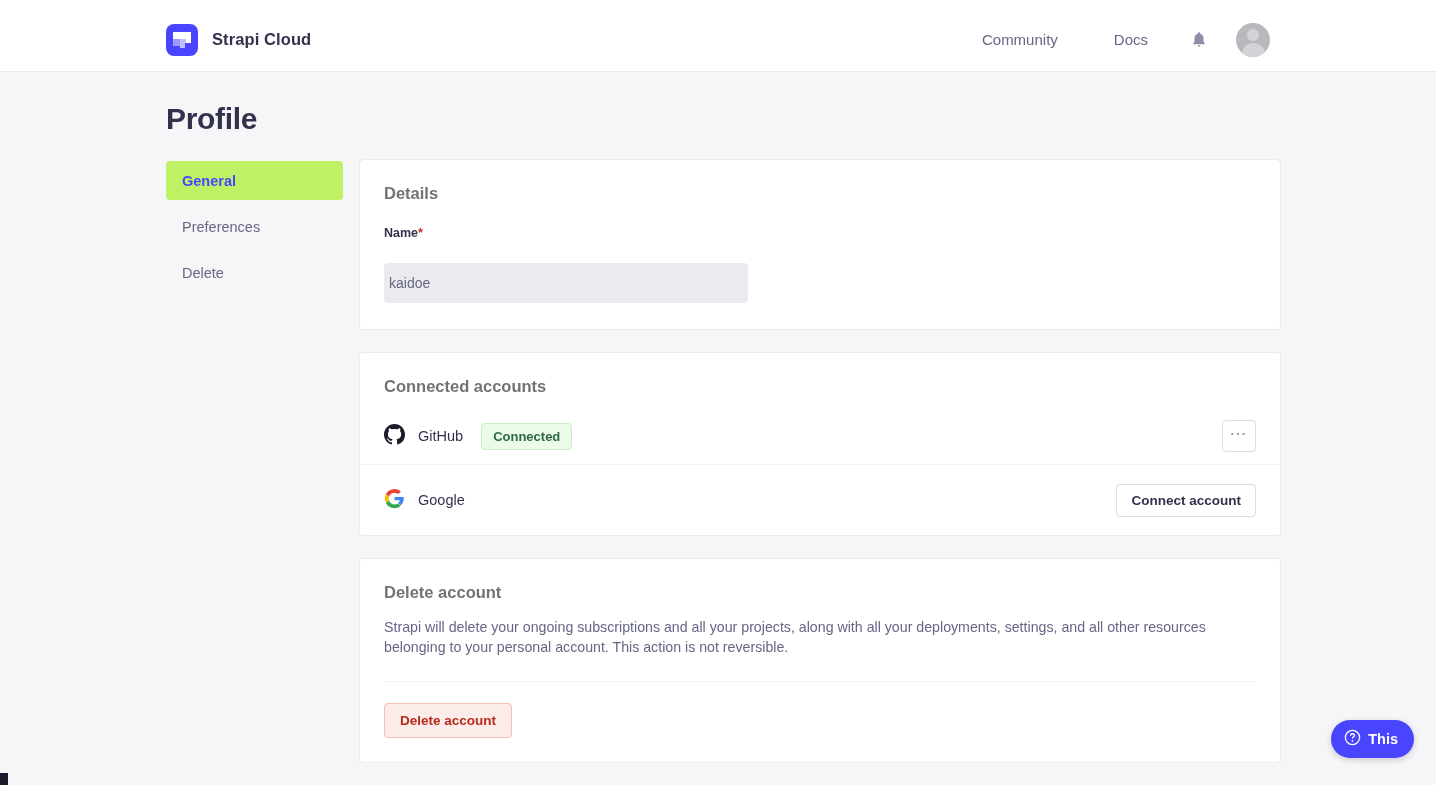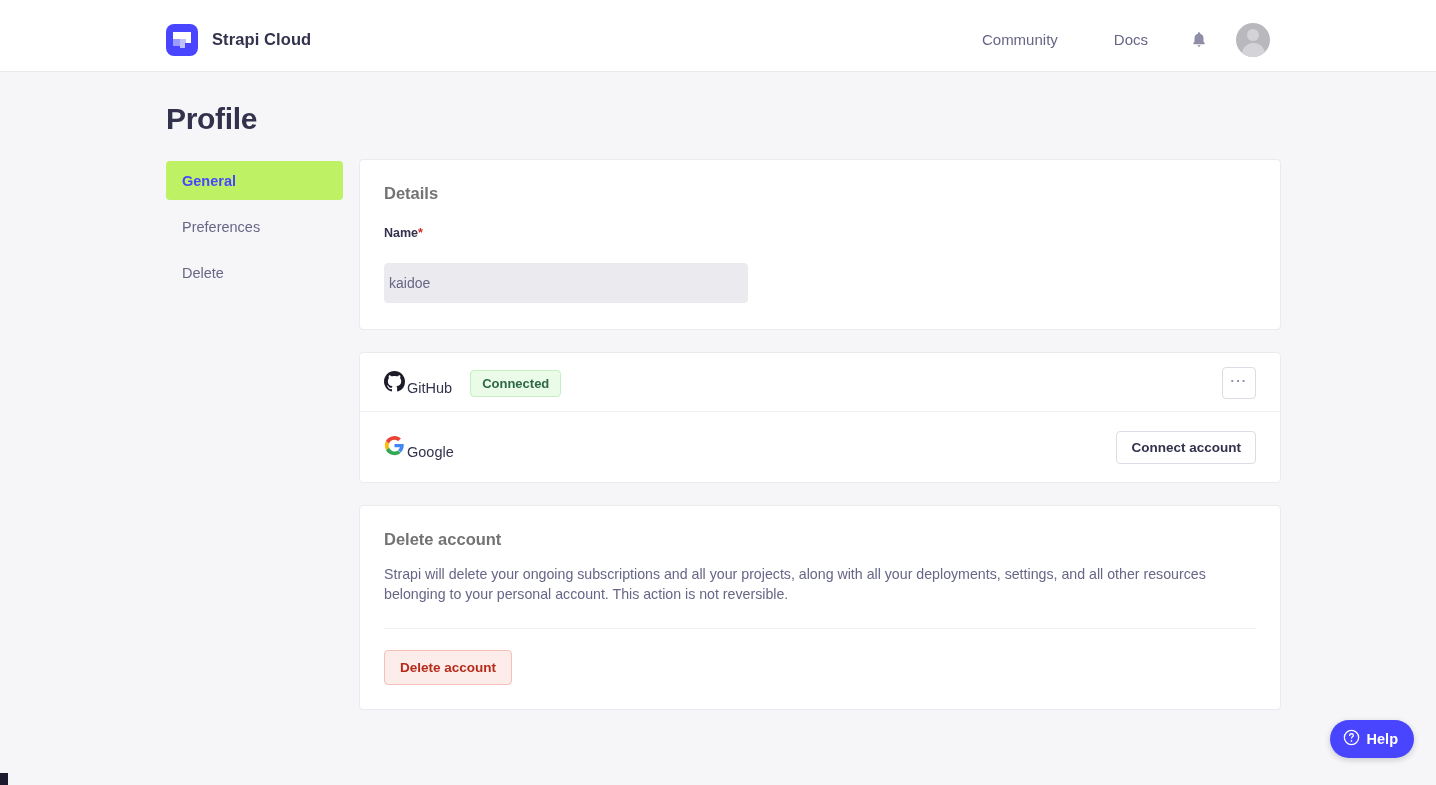--- a/index.html
+++ b/index.html
@@ -221,22 +221,22 @@
   
   .acct-row {
     display: flex;
     align-items: center;
     height: 58px;
     padding: 0 24px;
   }
   .acct-row.top { padding-top: 2px; }
   .acct-left {
     display: flex;
-    align-items: flex-end;
-    gap: 2px;
+    align-items: center;
+    gap: 13px;
     min-width: 0;
   }
   .acct-name {
     font-size: 14.5px;
     color: #32324d;
   }
   .badge {
     background: #eafbe7;
     border: 1px solid #c6f0c2;
     color: #2f6846;
@@ -393,20 +393,23 @@
       <section class="card card-pad">
         <h2 class="card-title">Details</h2>
 
         <label class="field-label">
           <span>Name</span><span class="req">*</span>
         </label>
         <input class="text-input" type="text" readonly="" value="kaidoe" style="">
       </section>
 
       <section class="card">
+        <div style="padding:24px 24px 0 24px;">
+          <h2 class="card-title" style="margin-bottom:10px;">Connected accounts</h2>
+        </div>
 
         <div class="acct-row top">
           <div class="acct-left">
             <span>
               <svg width="21" height="21" viewBox="0 0 16 16" aria-hidden="true">
                 <path fill="#1b1b29" d="M8 0C3.58 0 0 3.58 0 8c0 3.54 2.29 6.53 5.47 7.59.4.07.55-.17.55-.38 0-.19-.01-.82-.01-1.49-2.01.37-2.53-.49-2.69-.94-.09-.23-.48-.94-.82-1.13-.28-.15-.68-.52-.01-.53.63-.01 1.08.58 1.23.82.72 1.21 1.87.87 2.33.66.07-.52.28-.87.51-1.07-1.78-.2-3.64-.89-3.64-3.95 0-.87.31-1.59.82-2.15-.08-.2-.36-1.02.08-2.12 0 0 .67-.21 2.2.82.64-.18 1.32-.27 2-.27.68 0 1.36.09 2 .27 1.53-1.04 2.2-.82 2.2-.82.44 1.1.16 1.92.08 2.12.51.56.82 1.27.82 2.15 0 3.07-1.87 3.75-3.65 3.95.29.25.54.73.54 1.48 0 1.07-.01 1.93-.01 2.2 0 .21.15.46.55.38A8.01 8.01 0 0 0 16 8c0-4.42-3.58-8-8-8z"></path>
               </svg>
             </span>
             <span class="acct-name">GitHub</span>
           </div>
@@ -446,16 +449,16 @@
 </div>
 
 <div class="help-fab">
   <span>
     <svg width="17" height="17" viewBox="0 0 20 20" aria-hidden="true">
       <circle cx="10" cy="10" r="8.4" fill="none" stroke="#ffffff" stroke-width="1.5"></circle>
       <path d="M7.8 7.6c0-1.2 1-2 2.2-2s2.2.8 2.2 1.9c0 1.5-2.1 1.6-2.1 3.1" fill="none" stroke="#ffffff" stroke-width="1.5" stroke-linecap="round"></path>
       <circle cx="9.95" cy="14" r="1" fill="#ffffff"></circle>
     </svg>
   </span>
-  <span>Help</span>
+  <span>This</span>
 </div>
 
 <div class="corner-artifact"></div>
 
 </body></html>

